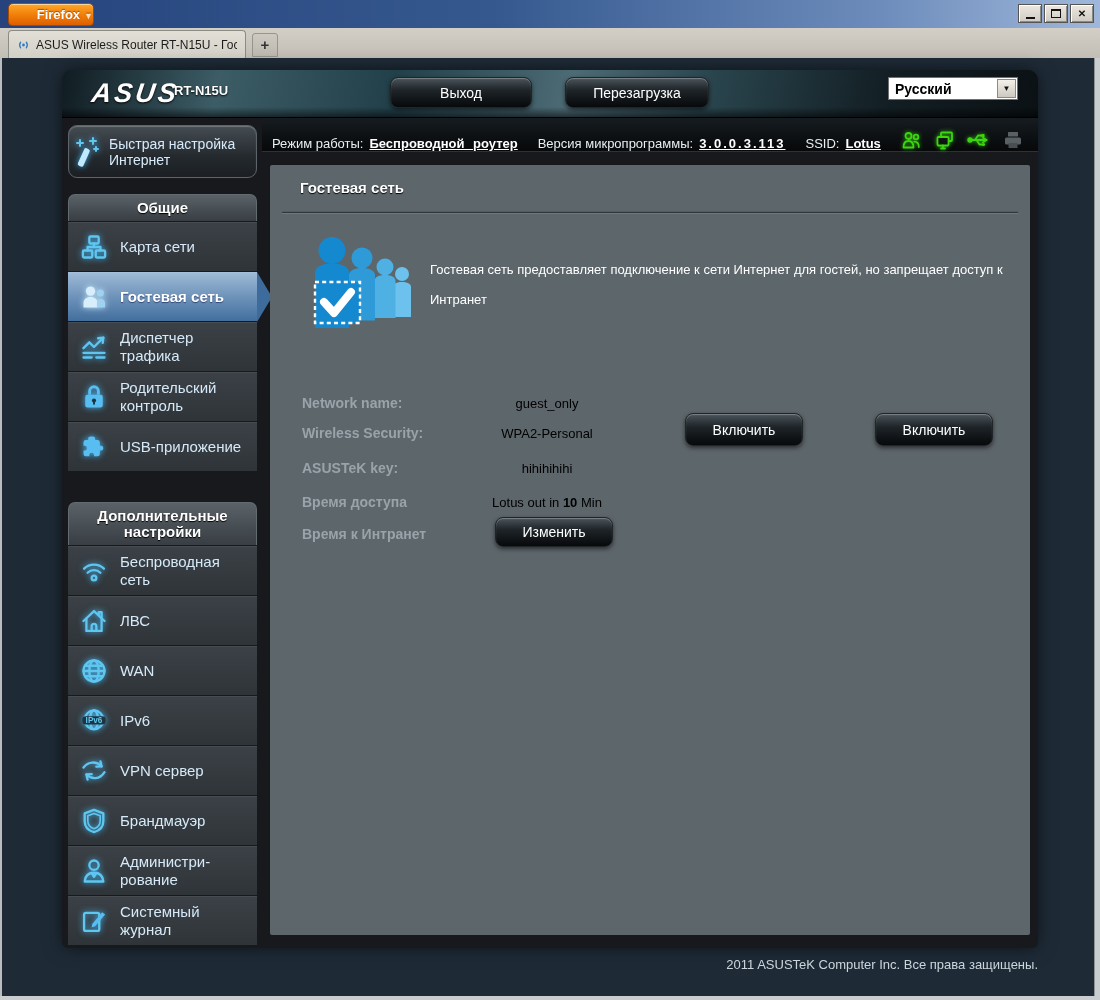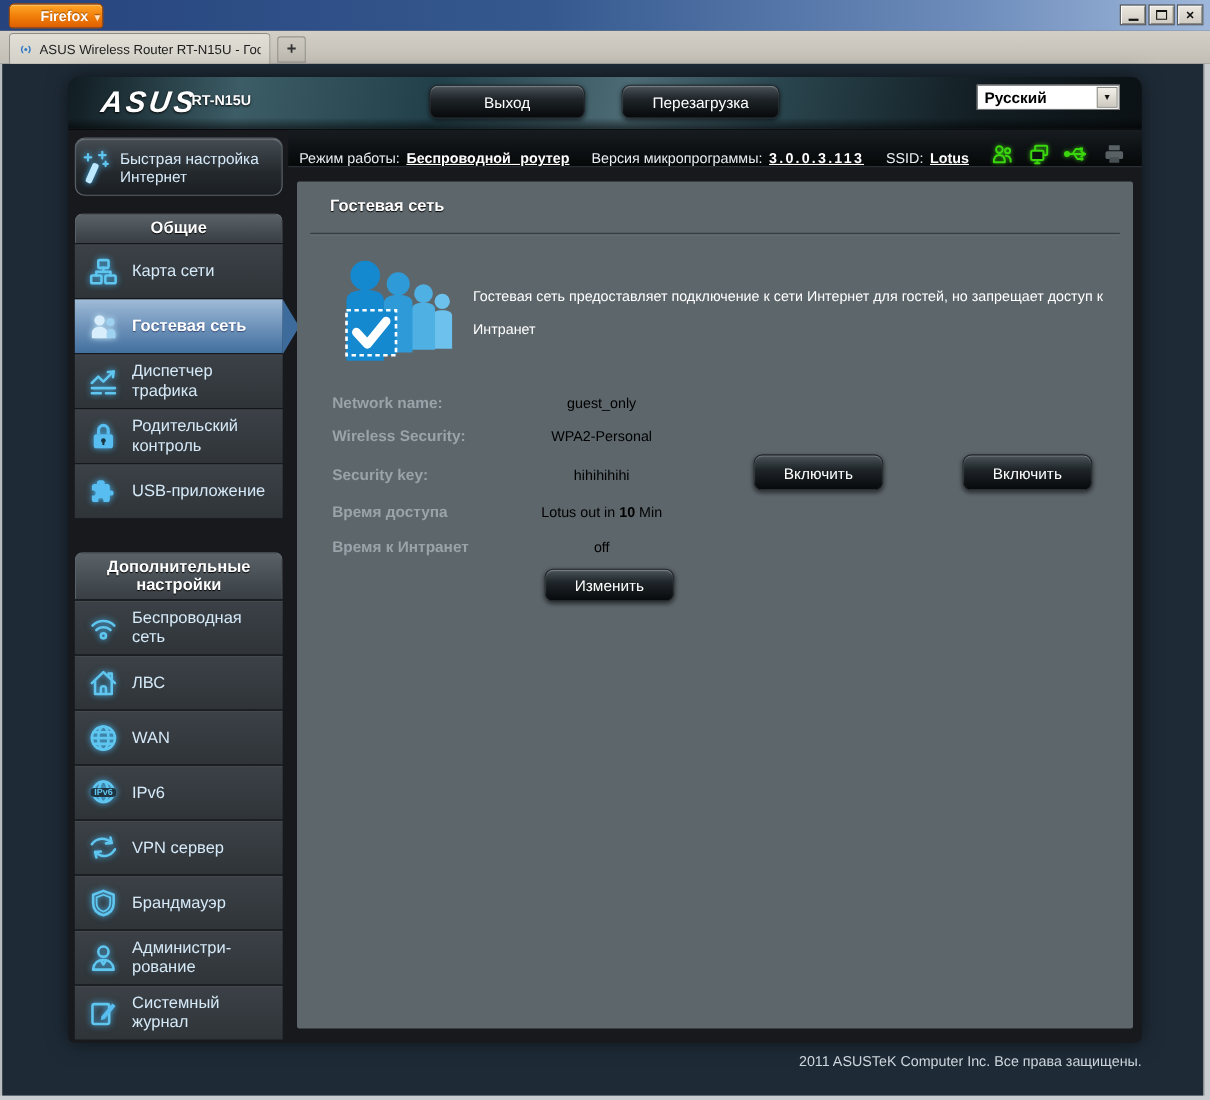--- a/index.html
+++ b/index.html
@@ -100,21 +100,21 @@
   svg.gr { stroke:#3bd60e; fill:none; stroke-width:1.8; stroke-linecap:round; stroke-linejoin:round;
     filter:drop-shadow(0 0 2px rgba(60,220,20,.8)); }
 
   .content { position:relative; flex:1; margin:13px 8px 13px 8px; background:#5d666b; border-radius:2px; }
   .page-title { position:absolute; left:30px; top:14px; font-size:15px; font-weight:bold; color:#fff; text-shadow:0 1px 1px #000; }
   .title-sep { position:absolute; left:12px; right:12px; top:46px; border-top:1px solid #39414646;
     border-bottom:1px solid #2f373c; box-shadow:0 1px 0 rgba(255,255,255,.12); }
   .guest-icon { position:absolute; left:33px; top:70px; }
   .desc { position:absolute; left:160px; top:90px; width:580px; font-size:13px; color:#fff; line-height:30px; }
 
-  .field-row { position:absolute; left:32px; display:flex; align-items:center; }
+  .field-row { position:absolute; left:32px; display:flex; align-items:center;margin-top:37px; }
   .flabel { width:175px; font-size:14px; font-weight:bold; color:#9ba3aa; flex:none; }
   .fvalue { width:140px; text-align:center; font-size:13px; color:#000; }
   .fvalue b { font-weight:bold; }
 
   .btn-enable1 { position:absolute; left:395px; top:248px; width:118px; height:33px; }
   .btn-enable2 { position:absolute; left:585px; top:248px; width:118px; height:33px; }
   .btn-modify  { position:absolute; left:205px; top:352px; width:118px; height:30px; }
 
   .footer { position:absolute; left:0; top:957px; width:1038px; text-align:right; font-size:13px; color:#cdd5dc; }
 </style>
@@ -418,21 +418,21 @@
 
         <div class="field-row" style="top:193px">
           <span class="flabel">Network name:</span>
           <span class="fvalue">guest_only</span>
         </div>
         <div class="field-row" style="top:223px">
           <span class="flabel">Wireless Security:</span>
           <span class="fvalue">WPA2-Personal</span>
         </div>
         <div class="field-row" style="top:258px">
-          <span class="flabel">Security key:</span>
+          <span class="flabel">ASUSTeK key:</span>
           <span class="fvalue">hihihihihi</span>
         </div>
         <div class="field-row" style="top:292px">
           <span class="flabel">Время доступа</span>
           <span class="fvalue"><span>Lotus out in </span><b>10</b><span> Min</span></span>
         </div>
         <div class="field-row" style="top:324px">
           <span class="flabel">Время к Интранет</span>
           <span class="fvalue">off</span>
         </div>

